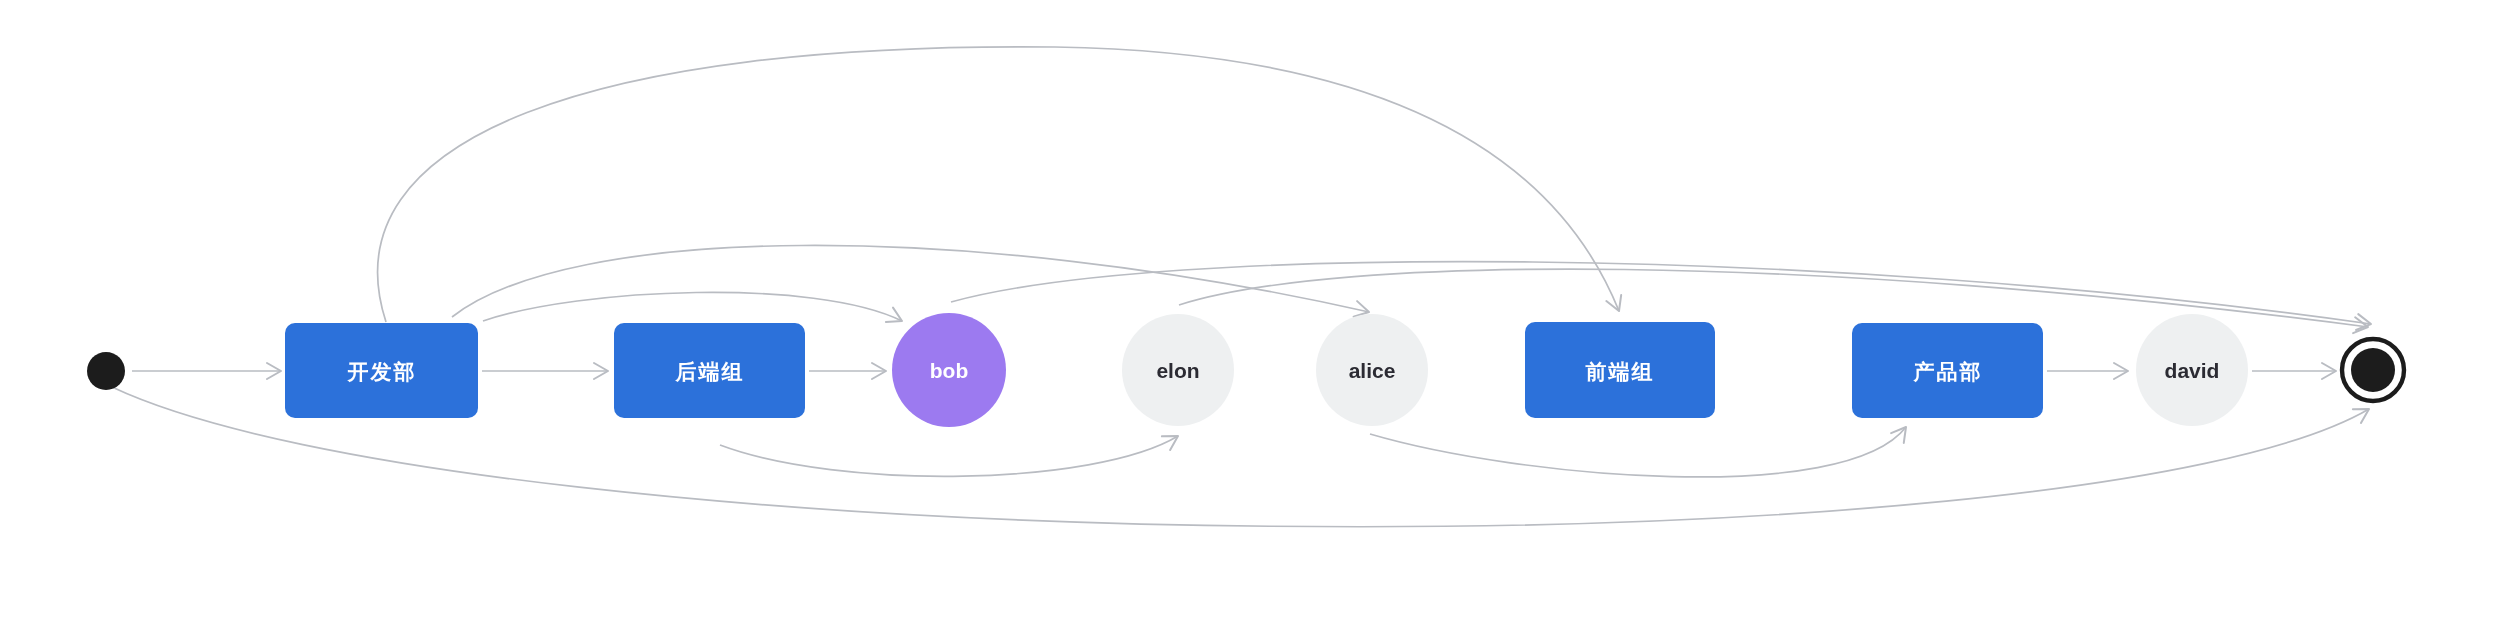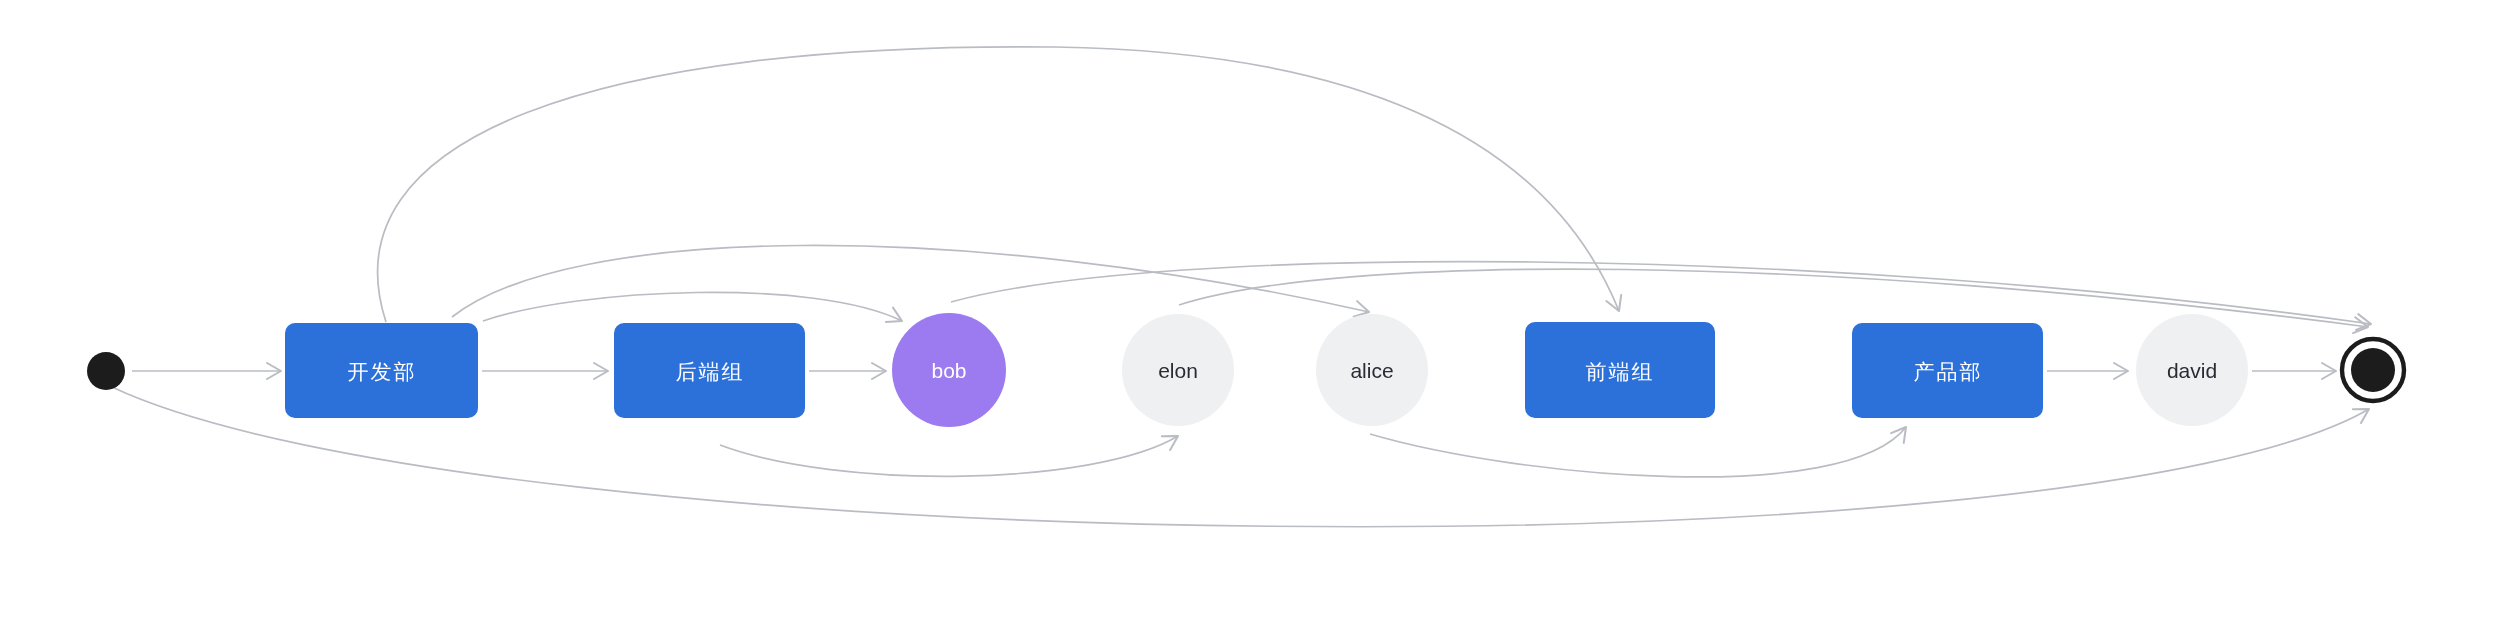--- a/index.html
+++ b/index.html
@@ -6,21 +6,21 @@
     --dept-fill:#2c71da;
     --member-fill:#eef0f1;
     --member-active-fill:#9c7af0;
     --edge-color:#b9bcc2;
     --label-light:#ffffff;
     --label-dark:#2b2b33;
     --terminal:#1c1c1c;
     --bg:#ffffff;
   }
   html,body{margin:0;padding:0;background:var(--bg);}
-  .canvas-wrap{width:2496px;height:626px;background:var(--bg);overflow:hidden;}
+  .canvas-wrap{width:2496px;height:626px;background:var(--bg);overflow:hidden;font-weight:bold;}
   svg{display:block;}
   .edge{stroke:var(--edge-color);stroke-width:1.7;fill:none;}
   .node-rect{fill:var(--dept-fill);rx:10px;}
   .member-circle{fill:var(--member-fill);}
   .member-circle.active{fill:var(--member-active-fill);}
   .terminal-fill{fill:var(--terminal);}
   .end-ring{fill:none;stroke:var(--terminal);stroke-width:4.4;}
   .dept-label{
     font-family:"Liberation Sans","DejaVu Sans",sans-serif;
     font-size:21px;fill:var(--label-light);

